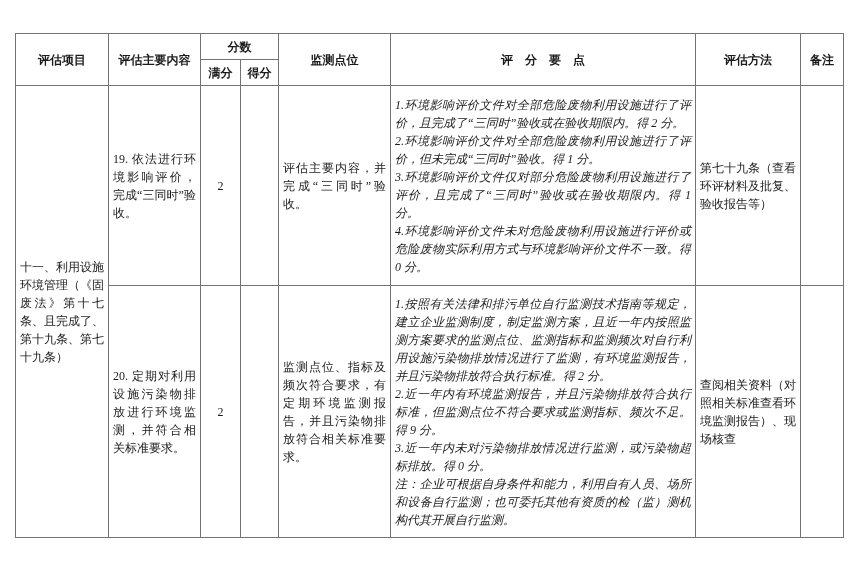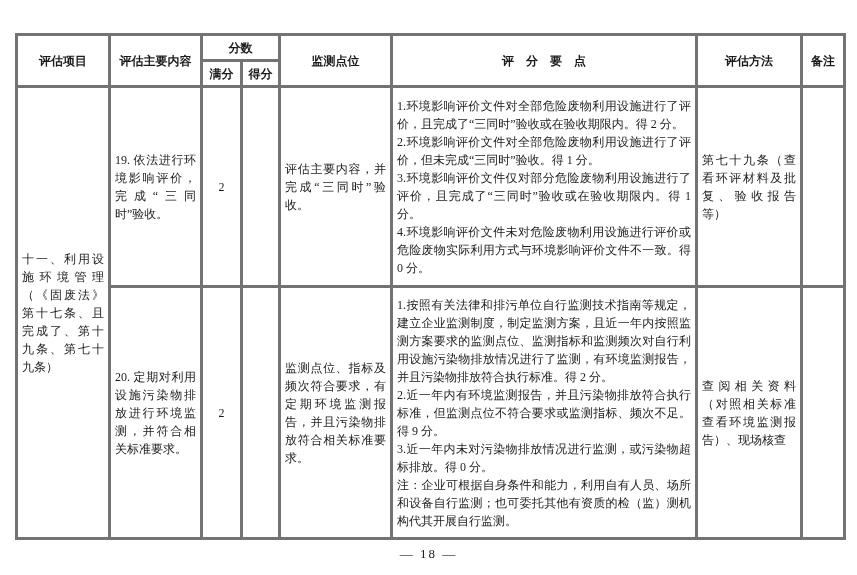--- a/index.html
+++ b/index.html
@@ -14,34 +14,34 @@
   }
   table.eval-table {
     position: absolute;
     left: 15px;
     top: 33px;
     border-collapse: collapse;
     table-layout: fixed;
     width: 828px;
   }
   .eval-table th, .eval-table td {
-    border: 3px solid #737373;
+    border: 1px solid #737373;
     font-size: 12px;
     line-height: 1.5;
     padding: 2px 4px;
     vertical-align: middle;
     overflow: hidden;
   }
   .eval-table th {
     font-weight: bold;
     text-align: center;
     padding: 2px 1px;
   }
   .cell-center { text-align: center; }
-  .points-cell { vertical-align: middle; }
+  .points-cell { vertical-align: middle; font-style: italic; }
   .points-cell .point { text-align: justify; text-justify: inter-ideograph; }
   .project-cell, .content-cell, .standard-cell, .method-cell {
     text-align: justify; text-justify: inter-ideograph;
   }
   .score-cell { text-align: center; }
   .page-number {
     position: absolute;
     left: 0; right: 0;
     top: 546px;
     text-align: center;
@@ -106,15 +106,14 @@
           <div class="point">2.近一年内有环境监测报告，并且污染物排放符合执行标准，但监测点位不符合要求或监测指标、频次不足。得 9 分。</div>
           <div class="point">3.近一年内未对污染物排放情况进行监测，或污染物超标排放。得 0 分。</div>
           <div class="point">注：企业可根据自身条件和能力，利用自有人员、场所和设备自行监测；也可委托其他有资质的检（监）测机构代其开展自行监测。</div>
         </td>
         <td class="method-cell">查阅相关资料（对照相关标准查看环境监测报告）、现场核查</td>
         <td class="cell-center"></td>
       </tr>
     </tbody>
   </table>
 
-  <div class="page-number">— 18 —</div>
 
 </div>
 
 </body></html>

